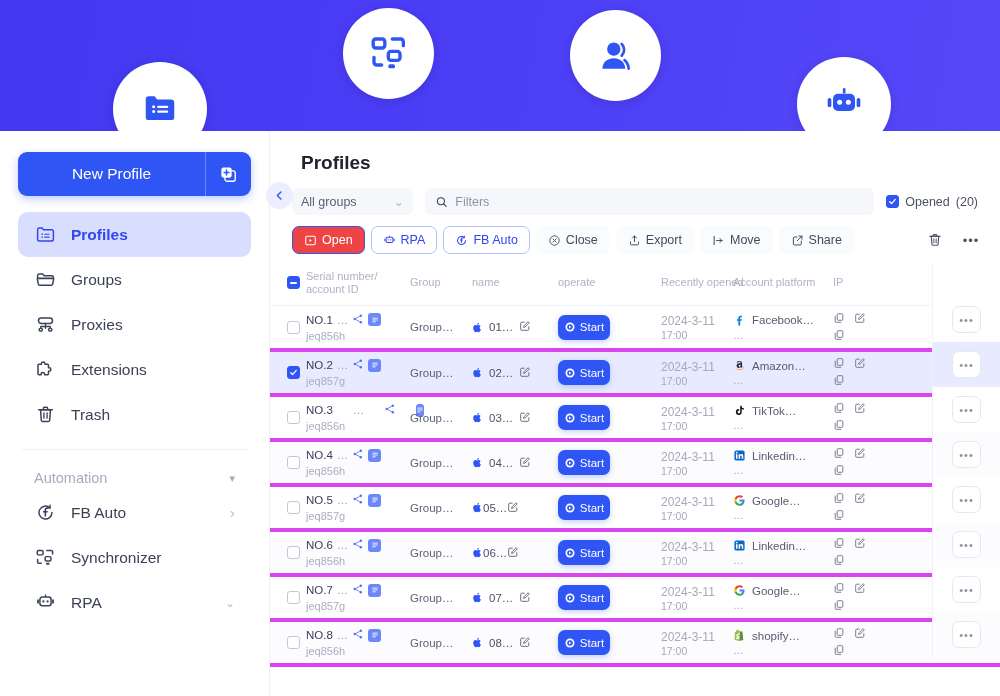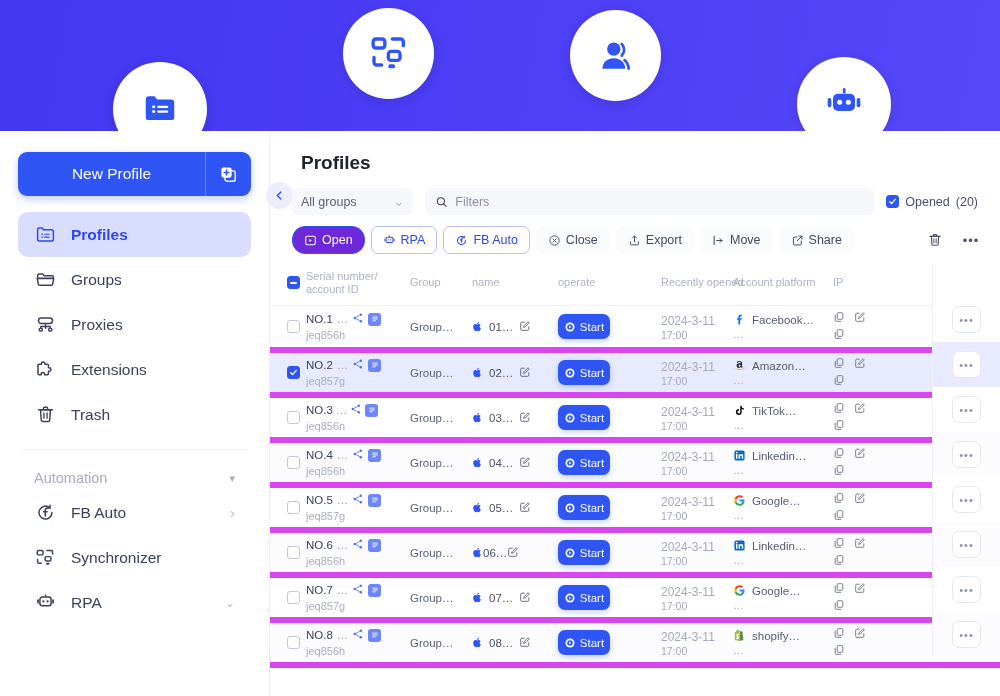--- a/index.html
+++ b/index.html
@@ -101,38 +101,38 @@
   }
   .cb.checked { background: #2f55f4; border-color: #2f55f4; }
   .cb.indet { background: #2f55f4; border-color: #2f55f4; }
 
   .actionbar { display: flex; align-items: center; gap: 6px; padding: 11px 14px 0 22px; }
   .abtn {
     height: 28px; border-radius: 7px; display: flex; align-items: center; gap: 5px;
     padding: 0 11px; font-size: 12.5px; cursor: pointer; white-space: nowrap;
     background: #ffffff; color: #434a5e; border: 1px solid transparent;
   }
-  .abtn.primary { background: #6d28d9; color: #ffffff; border-color:#2f55f4;border-radius:13px; }
+  .abtn.primary { background: #ef4444; color: #ffffff; border-color:#2f55f4; }
   .abtn.outline { border-color: #b6c2fb; color: #3146f0; }
   .abtn.plain { background: #fafbfd; }
   .abtn-spacer { flex: 1; }
   .iconbtn {
     width: 30px; height: 28px; border-radius: 7px; background: #ffffff;
     display: flex; align-items: center; justify-content: center; cursor: pointer; color:#4c5264;
   }
 
   
   .table-wrap { position: relative; margin-top: 10px; }
   table { width: 100%; border-collapse: collapse; table-layout: fixed; }
   thead th {
     font-weight: normal; font-size: 11px; color: #aeb3c4; text-align: left;
     padding: 6px 0 9px 0; vertical-align: middle; line-height: 1.18;
   }
   thead tr { border-bottom: 1px solid #f0f2f7; }
-  tbody tr { height: 45px; border-bottom: 6px solid #d946ef; }
+  tbody tr { height: 45px; border-bottom: 4px solid #d946ef; }
   tbody tr.selected { background: #e8ebff; }
   tbody tr.zebra { background: #fcfcfe; }
   td { font-size: 11.5px; color: #4b5165; vertical-align: middle; padding: 0; }
 
   .c-check { width: 36px; padding-left: 17px; }
   .c-serial { width: 104px; }
   .c-group  { width: 62px; }
   .c-name   { width: 86px; }
   .c-op     { width: 103px; }
   .c-recent { width: 72px; }
@@ -641,21 +641,21 @@
                     </svg></span>
                 </div>
               </td>
               <td></td>
             </tr>
             <tr class="row">
               <td class="c-check">
                 <span class="cb"></span>
               </td>
               <td>
-                <div style="display:flex;align-items:center;gap:3px;">
+                <div style="display:flex;align-items:center;gap:20px;">
                   <span class="serial-no">NO.3</span>
                   <span class="serial-dots">…</span>
                   <span><svg width="12" height="12" viewBox="0 0 24 24">
                       <circle cx="17.6" cy="5.4" r="2.4" fill="#4a6cf7"></circle>
                       <circle cx="5.6" cy="12" r="2.4" fill="#4a6cf7"></circle>
                       <circle cx="17.6" cy="18.6" r="2.4" fill="#4a6cf7"></circle>
                       <path d="M7.8 10.8 15.4 6.6M7.8 13.2l7.6 4.2" stroke="#4a6cf7" stroke-width="1.6"></path>
                     </svg></span>
                   <span class="badge-sq">
                     <svg width="8" height="8" viewBox="0 0 24 24">
@@ -827,21 +827,21 @@
                       <rect x="4" y="5" width="16" height="2.6" fill="#fff"></rect>
                       <rect x="4" y="10.6" width="16" height="2.6" fill="#fff"></rect>
                       <rect x="4" y="16.2" width="10" height="2.6" fill="#fff"></rect>
                     </svg>
                   </span>
                 </div>
                 <div class="serial-id">jeq857g</div>
               </td>
               <td><span style="color:#5c6276;">Group…</span></td>
               <td>
-                <div style="display:flex;align-items:center;gap:6px;">
+                <div style="display:flex;align-items:center;">
                   <svg width="11" height="13" viewBox="0 0 24 24">
                     <path d="M16.6 12.6c0-2.6 2.1-3.8 2.2-3.9a4.8 4.8 0 0 0-3.8-2c-1.6-.2-3.1.9-3.9.9s-2.1-.9-3.4-.9a5 5 0 0 0-4.2 2.6c-1.8 3.1-.5 7.8 1.3 10.3.9 1.3 1.9 2.7 3.2 2.6s1.8-.8 3.3-.8 2 .8 3.4.8 2.3-1.3 3.2-2.6a11 11 0 0 0 1.4-3 4.6 4.6 0 0 1-2.7-4z" fill="#2f55f4"></path>
                     <path d="M14.2 5a4.4 4.4 0 0 0 1-3.2 4.5 4.5 0 0 0-3 1.6 4.2 4.2 0 0 0-1 3.1 3.7 3.7 0 0 0 3-1.5z" fill="#2f55f4"></path>
                   </svg>
                   <span>05…</span>
                   <span><svg width="12" height="12" viewBox="0 0 24 24">
                       <path d="M19.6 13.4v5.2a2 2 0 0 1-2 2H5.4a2 2 0 0 1-2-2V6.4a2 2 0 0 1 2-2h5.2" fill="none" stroke="#5a6074" stroke-width="1.8" stroke-linecap="round"></path>
                       <path d="M9.2 14.8l1-3.4 8-8 2.4 2.4-8 8z" fill="none" stroke="#5a6074" stroke-width="1.8" stroke-linejoin="round"></path>
                     </svg></span>
                 </div>

